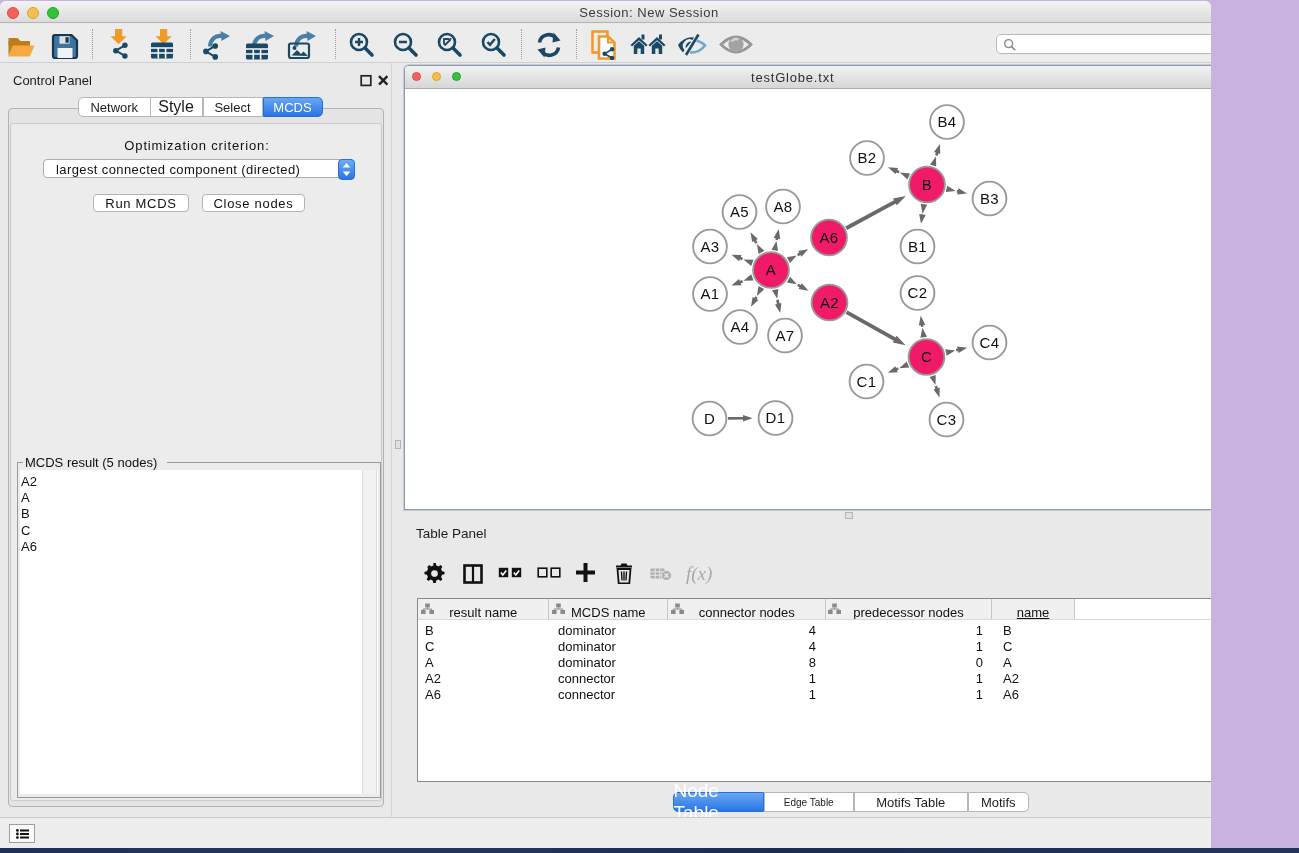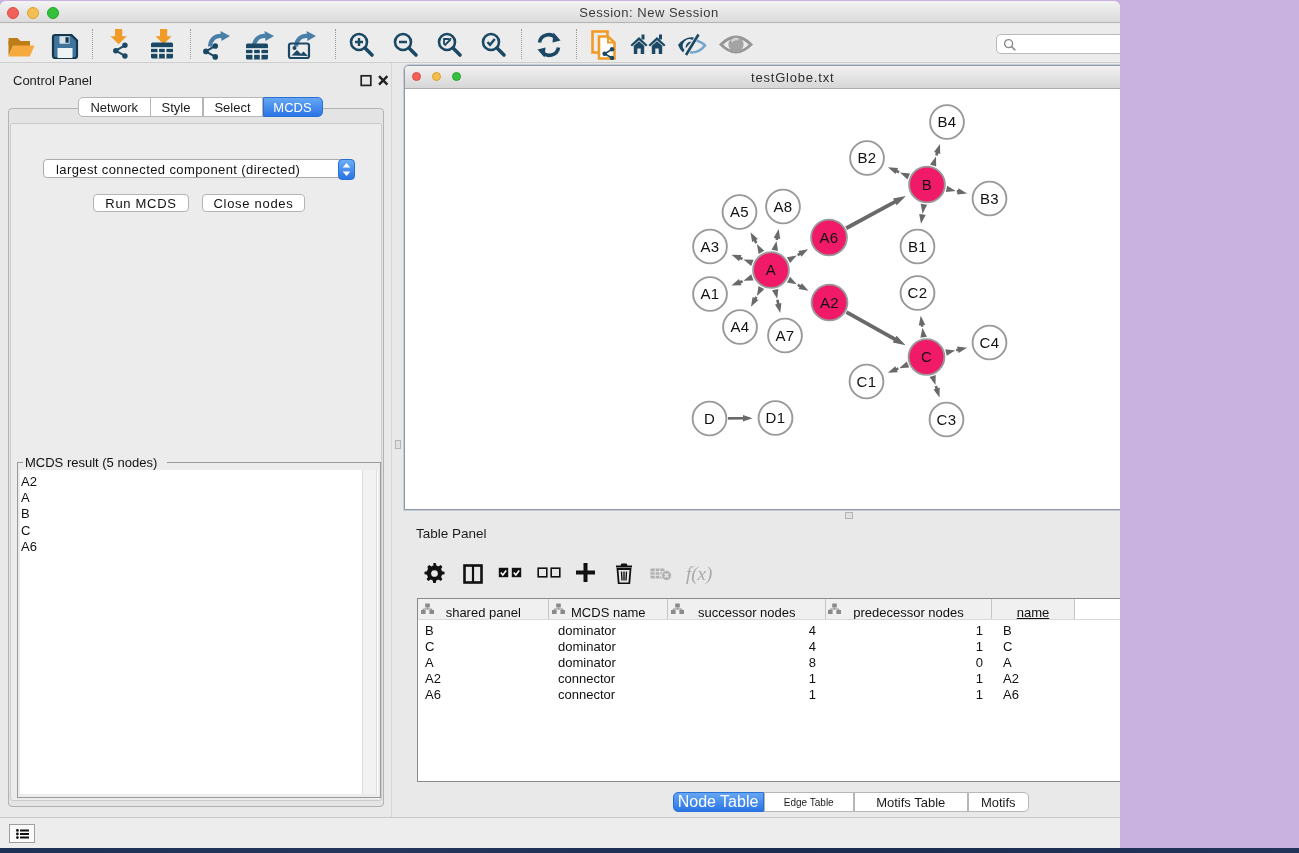--- a/index.html
+++ b/index.html
@@ -1,17 +1,17 @@
 <!DOCTYPE html>
 <html><head><meta charset="utf-8"><style>
 *{margin:0;padding:0;box-sizing:border-box;}
 html,body{width:1299px;height:853px;overflow:hidden;}
 body{font-family:'Liberation Sans',sans-serif;background:#c9b2df;}
 .abs{position:absolute;}
-#win{position:absolute;left:0;top:1px;width:1120px;height:848px;background:#e9e9e9;border-radius:6px 6px 0 0;overflow:hidden;}
+#win{position:absolute;left:0;top:1px;width:1211px;height:848px;background:#e9e9e9;border-radius:6px 6px 0 0;overflow:hidden;}
 #deskbottom{position:absolute;left:0;top:848px;width:1299px;height:5px;background:linear-gradient(90deg,#1d3055,#24365c 30%,#1a2c50 60%,#223459);}
 </style></head><body>
 <div id="win">
     <div class="abs" style="left:0px;top:0px;width:1299px;height:22px;background:linear-gradient(180deg,#f4f3f4,#dcdbdc);border-bottom:1px solid #b4b4b4;"></div>
     <div class="abs" style="left:7px;top:6px;width:12px;height:12px;background:#f2605c;border:1px solid #dd4d44;border-radius:50%;"></div>
     <div class="abs" style="left:27px;top:6px;width:12px;height:12px;background:#f3bf55;border:1px solid #dfa023;border-radius:50%;"></div>
     <div class="abs" style="left:47px;top:6px;width:12px;height:12px;background:#32c138;border:1px solid #24a42e;border-radius:50%;"></div>
     <div class="abs" style="left:549px;top:4px;width:200px;height:15px;font-size:13px;color:#3a3a3a;text-align:center;letter-spacing:0.5px;">Session: New Session</div>
     <div class="abs" style="left:0px;top:23px;width:1299px;height:39px;background:#ececec;border-bottom:1px solid #cfcfcf;"></div>
     <svg class="abs" style="left:7px;top:32px" width="28" height="26" viewBox="0 0 28 26">
@@ -152,23 +152,24 @@
       <line x1="8.6" y1="8.6" x2="12.3" y2="12.3" stroke="#8a8a8a" stroke-width="1.6"></line>
     </svg>
     <div class="abs" style="left:13px;top:72px;width:150px;height:16px;font-size:13px;color:#1c1c1c;">Control Panel</div>
     <svg class="abs" style="left:360px;top:73px" width="30" height="13" viewBox="0 0 30 13">
       <rect x="1.2" y="1.8" width="9.6" height="9.6" fill="none" stroke="#222" stroke-width="1.7"></rect>
       <path d="M19 2.2 L27.4 10.6 M27.4 2.2 L19 10.6" stroke="#222" stroke-width="2.4"></path>
     </svg>
     <div class="abs" style="left:8px;top:107px;width:376px;height:699px;border:1px solid #b2b2b2;border-radius:4px;background:#e4e4e4;"></div>
     <div class="abs" style="left:10px;top:122px;width:372px;height:678px;border:1px solid #cbcbcb;border-radius:3px;background:#ececec;"></div>
     <div class="abs" style="left:78px;top:96px;width:72.5px;height:20px;background:#fff;color:#1c1c1c;border:1px solid #b6b6b6;border-radius:5px 0 0 5px;font-size:13px;display:flex;align-items:center;justify-content:center;">Network</div>
-    <div class="abs" style="left:150.5px;top:96px;width:53px;height:20px;background:#fff;color:#1c1c1c;border:1px solid #b6b6b6;margin-left:-1px;font-size:13px;display:flex;align-items:center;justify-content:center;">Style</div>
+    <div class="abs" style="left:150.5px;top:96px;width:53px;height:20px;background:#fff;color:#1c1c1c;border:1px solid #b6b6b6;margin-left:-1px;font-size:16px;display:flex;align-items:center;justify-content:center;">Style</div>
     <div class="abs" style="left:203.5px;top:96px;width:60px;height:20px;background:#fff;color:#1c1c1c;border:1px solid #b6b6b6;margin-left:-1px;font-size:13px;display:flex;align-items:center;justify-content:center;">Select</div>
     <div class="abs" style="left:263.5px;top:96px;width:60px;height:20px;background:linear-gradient(180deg,#66a7f3,#2a74e6);color:#fff;border:1px solid #2a6fd4;border-radius:0 5px 5px 0;margin-left:-1px;font-size:13px;display:flex;align-items:center;justify-content:center;">MCDS</div>
+    <div class="abs" style="left:40px;top:137px;width:314px;height:16px;font-size:13px;color:#111;text-align:center;letter-spacing:0.85px;">Optimization criterion:</div>
     <div class="abs" style="left:43px;top:158px;width:311px;height:19px;background:#fff;border:1px solid #ababab;border-radius:4px;"></div>
     <div class="abs" style="left:56px;top:161px;width:290px;height:15px;font-size:13px;color:#111;letter-spacing:0.4px;white-space:nowrap;">largest connected component (directed)</div>
     <div class="abs" style="left:338px;top:158px;width:17px;height:21px;background:linear-gradient(180deg,#6caef5,#2a74e6);border:1px solid #2a6fd4;border-radius:4px;"></div>
     <svg class="abs" style="left:341px;top:161px" width="11" height="15" viewBox="0 0 11 15">
       <path d="M5.5 1 L9.3 5.4 H1.7 Z" fill="#fff"></path>
       <path d="M5.5 14 L1.7 9.6 H9.3 Z" fill="#fff"></path>
     </svg>
     <div class="abs" style="left:93px;top:193px;width:96px;height:18px;background:#fff;border:1px solid #b4b4b4;border-radius:4px;font-size:13px;letter-spacing:0.7px;display:flex;align-items:center;justify-content:center;color:#111;">Run MCDS</div>
     <div class="abs" style="left:202px;top:193px;width:103px;height:18px;background:#fff;border:1px solid #b4b4b4;border-radius:4px;font-size:13px;letter-spacing:0.7px;display:flex;align-items:center;justify-content:center;color:#111;">Close nodes</div>
     <div class="abs" style="left:17px;top:461px;width:364px;height:336px;border:1px solid #9a9a9a;"></div>
@@ -332,37 +333,37 @@
     <svg class="abs" style="left:650px;top:566px" width="22" height="14" viewBox="0 0 22 14">
       <rect x="0.5" y="1.5" width="14" height="10" rx="1" fill="#b0b0b0"></rect>
       <path d="M0.5 4.8 H14.5 M0.5 8.2 H14.5 M5.2 1.5 V11.5 M9.8 1.5 V11.5" stroke="#e9e9e9" stroke-width="1"></path>
       <circle cx="16.5" cy="8.5" r="5" fill="#b0b0b0" stroke="#e9e9e9" stroke-width="1"></circle>
       <path d="M14.6 6.6 l3.8 3.8 M18.4 6.6 l-3.8 3.8" stroke="#e9e9e9" stroke-width="1.4"></path>
     </svg>
     <div class="abs" style="left:686px;top:562px;width:34px;height:22px;font-size:19px;color:#a9a9a9;font-family:'Liberation Serif',serif;font-style:italic;">f(x)</div>
     <div class="abs" style="left:417px;top:597px;width:874px;height:184px;background:#fff;border:1px solid #8a8a8a;"></div>
     <div class="abs" style="left:418px;top:598px;width:656.5px;height:20px;background:#f0f0f0;"></div>
     <div class="abs" style="left:418px;top:598px;width:130.5px;height:20px;border-right:1px solid #c6c6c6;"></div>
-    <div class="abs" style="left:418px;top:604px;width:130.5px;height:14px;font-size:13px;color:#111;text-align:center;">shared panel</div>
+    <div class="abs" style="left:418px;top:604px;width:130.5px;height:14px;font-size:13px;color:#111;text-align:center;">result name</div>
     <svg class="abs" style="left:421px;top:602px" width="13" height="12" viewBox="0 0 13 12">
       <rect x="4.2" y="0.5" width="4.6" height="4" fill="#8a8a8a"></rect>
       <rect x="0" y="7" width="4.6" height="4" fill="#8a8a8a"></rect>
       <rect x="8.4" y="7" width="4.6" height="4" fill="#8a8a8a"></rect>
       <path d="M6.5 4.5 V6 M2.3 7 V6 H10.7 V7" stroke="#8a8a8a" stroke-width="1" fill="none"></path>
     </svg>
     <div class="abs" style="left:548.5px;top:598px;width:119.5px;height:20px;border-right:1px solid #c6c6c6;"></div>
     <div class="abs" style="left:548.5px;top:604px;width:119.5px;height:14px;font-size:13px;color:#111;text-align:center;">MCDS name</div>
     <svg class="abs" style="left:552px;top:602px" width="13" height="12" viewBox="0 0 13 12">
       <rect x="4.2" y="0.5" width="4.6" height="4" fill="#8a8a8a"></rect>
       <rect x="0" y="7" width="4.6" height="4" fill="#8a8a8a"></rect>
       <rect x="8.4" y="7" width="4.6" height="4" fill="#8a8a8a"></rect>
       <path d="M6.5 4.5 V6 M2.3 7 V6 H10.7 V7" stroke="#8a8a8a" stroke-width="1" fill="none"></path>
     </svg>
     <div class="abs" style="left:668px;top:598px;width:157.5px;height:20px;border-right:1px solid #c6c6c6;"></div>
-    <div class="abs" style="left:668px;top:604px;width:157.5px;height:14px;font-size:13px;color:#111;text-align:center;">successor nodes</div>
+    <div class="abs" style="left:668px;top:604px;width:157.5px;height:14px;font-size:13px;color:#111;text-align:center;">connector nodes</div>
     <svg class="abs" style="left:671px;top:602px" width="13" height="12" viewBox="0 0 13 12">
       <rect x="4.2" y="0.5" width="4.6" height="4" fill="#8a8a8a"></rect>
       <rect x="0" y="7" width="4.6" height="4" fill="#8a8a8a"></rect>
       <rect x="8.4" y="7" width="4.6" height="4" fill="#8a8a8a"></rect>
       <path d="M6.5 4.5 V6 M2.3 7 V6 H10.7 V7" stroke="#8a8a8a" stroke-width="1" fill="none"></path>
     </svg>
     <div class="abs" style="left:825.5px;top:598px;width:166.0px;height:20px;border-right:1px solid #c6c6c6;"></div>
     <div class="abs" style="left:825.5px;top:604px;width:166.0px;height:14px;font-size:13px;color:#111;text-align:center;">predecessor nodes</div>
     <svg class="abs" style="left:828px;top:602px" width="13" height="12" viewBox="0 0 13 12">
       <rect x="4.2" y="0.5" width="4.6" height="4" fill="#8a8a8a"></rect>
@@ -391,21 +392,21 @@
     <div class="abs" style="left:425px;top:670.3000000000001px;width:100px;height:16px;font-size:13px;color:#111;">A2</div>
     <div class="abs" style="left:558px;top:670.3000000000001px;width:120px;height:16px;font-size:13px;color:#111;">connector</div>
     <div class="abs" style="left:716px;top:670.3000000000001px;width:100px;height:16px;font-size:13px;color:#111;text-align:right;">1</div>
     <div class="abs" style="left:883px;top:670.3000000000001px;width:100px;height:16px;font-size:13px;color:#111;text-align:right;">1</div>
     <div class="abs" style="left:1003px;top:670.3000000000001px;width:80px;height:16px;font-size:13px;color:#111;">A2</div>
     <div class="abs" style="left:425px;top:686.4000000000001px;width:100px;height:16px;font-size:13px;color:#111;">A6</div>
     <div class="abs" style="left:558px;top:686.4000000000001px;width:120px;height:16px;font-size:13px;color:#111;">connector</div>
     <div class="abs" style="left:716px;top:686.4000000000001px;width:100px;height:16px;font-size:13px;color:#111;text-align:right;">1</div>
     <div class="abs" style="left:883px;top:686.4000000000001px;width:100px;height:16px;font-size:13px;color:#111;text-align:right;">1</div>
     <div class="abs" style="left:1003px;top:686.4000000000001px;width:80px;height:16px;font-size:13px;color:#111;">A6</div>
-    <div class="abs" style="left:672.5px;top:791px;width:91px;height:20px;background:linear-gradient(180deg,#66a7f3,#2a74e6);color:#fff;border:1px solid #2a6fd4;border-radius:5px 0 0 5px;font-size:16px;display:flex;align-items:center;justify-content:center;">Node Table</div>
+    <div class="abs" style="left:672.5px;top:791px;width:91px;height:20px;background:linear-gradient(180deg,#66a7f3,#2a74e6);color:#fff;border:1px solid #2a6fd4;border-radius:5px 0 0 5px;font-size:19px;display:flex;align-items:center;justify-content:center;">Node Table</div>
     <div class="abs" style="left:763.5px;top:791px;width:90.5px;height:20px;background:#fff;color:#1c1c1c;border:1px solid #b6b6b6;font-size:10px;display:flex;align-items:center;justify-content:center;">Edge Table</div>
     <div class="abs" style="left:854px;top:791px;width:113.5px;height:20px;background:#fff;color:#1c1c1c;border:1px solid #b6b6b6;font-size:13px;display:flex;align-items:center;justify-content:center;">Motifs Table</div>
     <div class="abs" style="left:967.5px;top:791px;width:61.5px;height:20px;background:#fff;color:#1c1c1c;border:1px solid #b6b6b6;border-radius:0 5px 5px 0;font-size:13px;display:flex;align-items:center;justify-content:center;">Motifs</div>
     <div class="abs" style="left:0px;top:816px;width:1299px;height:33px;background:#ededed;border-top:1px solid #c9c9c9;"></div>
     <div class="abs" style="left:9px;top:823px;width:26px;height:19px;background:#fafafa;border:1px solid #9f9f9f;"></div>
     <svg class="abs" style="left:16px;top:828px" width="13" height="10" viewBox="0 0 13 10">
       <circle cx="1.4" cy="1.4" r="1.4" fill="#111"></circle>
       <circle cx="1.4" cy="5" r="1.4" fill="#111"></circle>
       <circle cx="1.4" cy="8.6" r="1.4" fill="#111"></circle>
       <path d="M4 1.4 H13 M4 5 H13 M4 8.6 H13" stroke="#111" stroke-width="2"></path>

